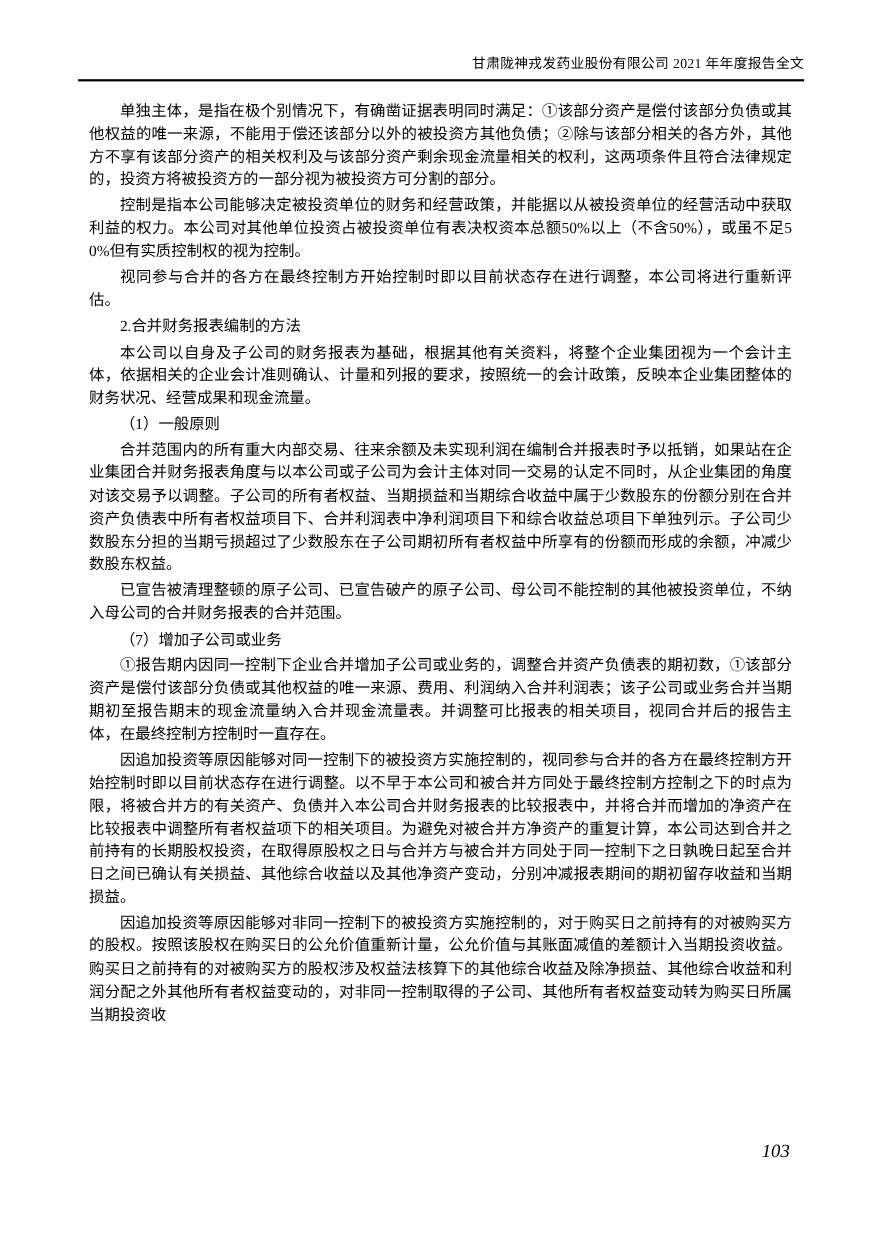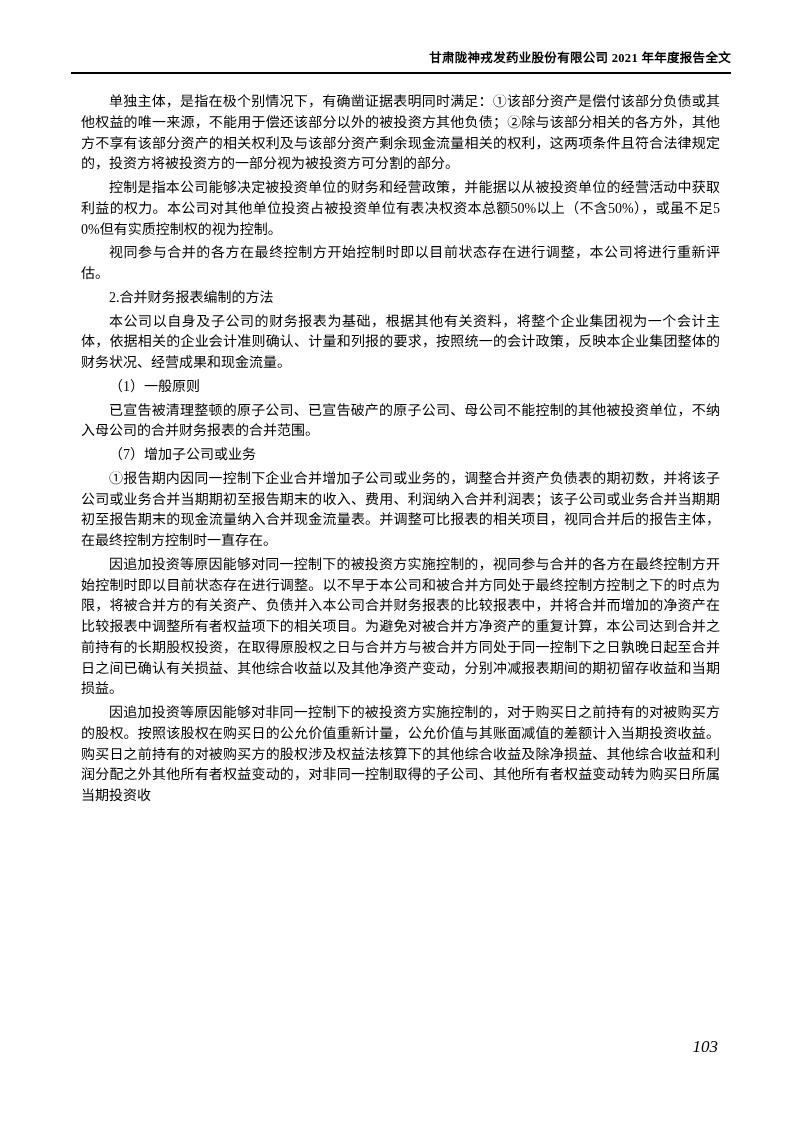--- a/index.html
+++ b/index.html
@@ -20,21 +20,20 @@
     position: absolute;
     top: 50px;
     left: 71px;
     right: 62px;
     text-align: right;
     font-size: 12.5px;
     line-height: 16px;
     padding-bottom: 6px;
     border-bottom: 2px solid #000000;
     letter-spacing: 0.3px;
-    font-weight: bold;
   }
   .doc-body {
     position: absolute;
     top: 89px;
     left: 78px;
     width: 645px;
     font-size: 14px;
     line-height: 20.75px;
     text-align: justify;
   }
@@ -61,21 +60,22 @@
     <span>甘肃陇神戎发药业股份有限公司 2021 年年度报告全文</span>
   </div>
 
   <div class="doc-body">
       <p>单独主体，是指在极个别情况下，有确凿证据表明同时满足：①该部分资产是偿付该部分负债或其他权益的唯一来源，不能用于偿还该部分以外的被投资方其他负债；②除与该部分相关的各方外，其他方不享有该部分资产的相关权利及与该部分资产剩余现金流量相关的权利，这两项条件且符合法律规定的，投资方将被投资方的一部分视为被投资方可分割的部分。</p>
       <p>控制是指本公司能够决定被投资单位的财务和经营政策，并能据以从被投资单位的经营活动中获取利益的权力。本公司对其他单位投资占被投资单位有表决权资本总额50%以上（不含50%），或虽不足50%但有实质控制权的视为控制。</p>
       <p>视同参与合并的各方在最终控制方开始控制时即以目前状态存在进行调整，本公司将进行重新评估。</p>
       <p>2.合并财务报表编制的方法</p>
       <p>本公司以自身及子公司的财务报表为基础，根据其他有关资料，将整个企业集团视为一个会计主体，依据相关的企业会计准则确认、计量和列报的要求，按照统一的会计政策，反映本企业集团整体的财务状况、经营成果和现金流量。</p>
       <p>（1）一般原则</p>
+      <p>合并范围内的所有重大内部交易、往来余额及未实现利润在编制合并报表时予以抵销，如果站在企业集团合并财务报表角度与以本公司或子公司为会计主体对同一交易的认定不同时，从企业集团的角度对该交易予以调整。子公司的所有者权益、当期损益和当期综合收益中属于少数股东的份额分别在合并资产负债表中所有者权益项目下、合并利润表中净利润项目下和综合收益总项目下单独列示。子公司少数股东分担的当期亏损超过了少数股东在子公司期初所有者权益中所享有的份额而形成的余额，冲减少数股东权益。</p>
       <p>已宣告被清理整顿的原子公司、已宣告破产的原子公司、母公司不能控制的其他被投资单位，不纳入母公司的合并财务报表的合并范围。</p>
       <p>（7）增加子公司或业务</p>
-      <p>①报告期内因同一控制下企业合并增加子公司或业务的，调整合并资产负债表的期初数，并将该子公司或业务合并当期期初至报告期末的收入、费用、利润纳入合并利润表；该子公司或业务合并当期期初至报告期末的现金流量纳入合并现金流量表。并调整可比报表的相关项目，视同合并后的报告主体，在最终控制方控制时一直存在。</p>
+      <p>①报告期内因同一控制下企业合并增加子公司或业务的，调整合并资产负债表的期初数，①该部分资产是偿付该部分负债或其他权益的唯一来源、费用、利润纳入合并利润表；该子公司或业务合并当期期初至报告期末的现金流量纳入合并现金流量表。并调整可比报表的相关项目，视同合并后的报告主体，在最终控制方控制时一直存在。</p>
       <p>因追加投资等原因能够对同一控制下的被投资方实施控制的，视同参与合并的各方在最终控制方开始控制时即以目前状态存在进行调整。以不早于本公司和被合并方同处于最终控制方控制之下的时点为限，将被合并方的有关资产、负债并入本公司合并财务报表的比较报表中，并将合并而增加的净资产在比较报表中调整所有者权益项下的相关项目。为避免对被合并方净资产的重复计算，本公司达到合并之前持有的长期股权投资，在取得原股权之日与合并方与被合并方同处于同一控制下之日孰晚日起至合并日之间已确认有关损益、其他综合收益以及其他净资产变动，分别冲减报表期间的期初留存收益和当期损益。</p>
       <p>因追加投资等原因能够对非同一控制下的被投资方实施控制的，对于购买日之前持有的对被购买方的股权。按照该股权在购买日的公允价值重新计量，公允价值与其账面减值的差额计入当期投资收益。购买日之前持有的对被购买方的股权涉及权益法核算下的其他综合收益及除净损益、其他综合收益和利润分配之外其他所有者权益变动的，对非同一控制取得的子公司、其他所有者权益变动转为购买日所属当期投资收</p>
     </div>
 
   <div class="page-number">103</div>
 </div>
 
 </body></html>

